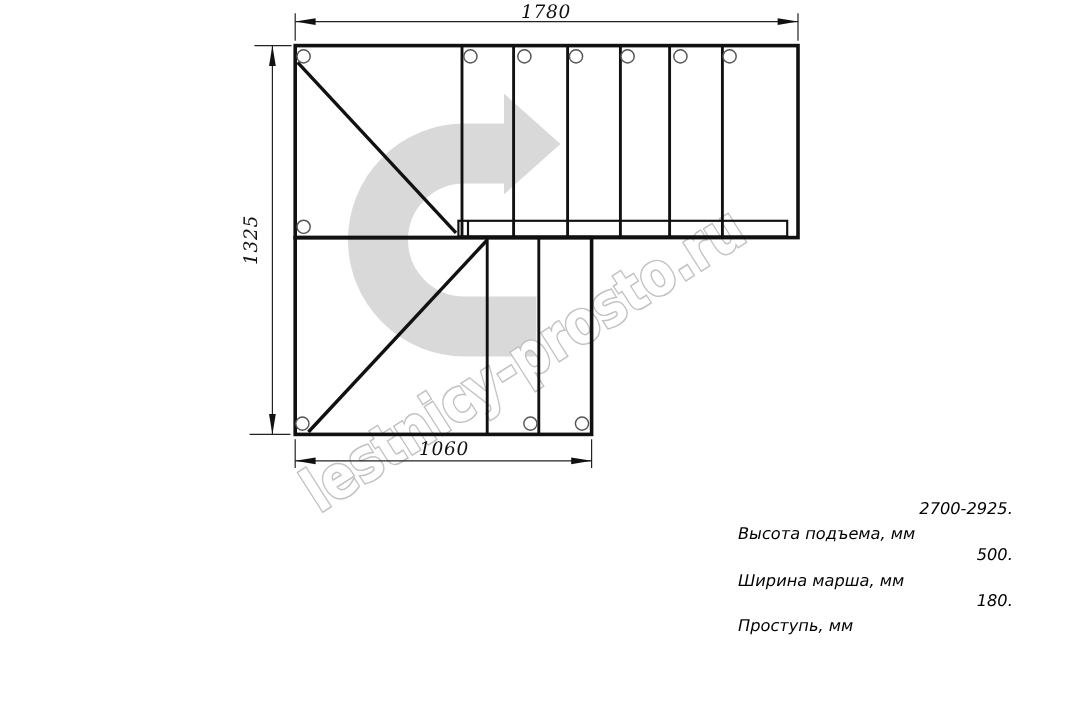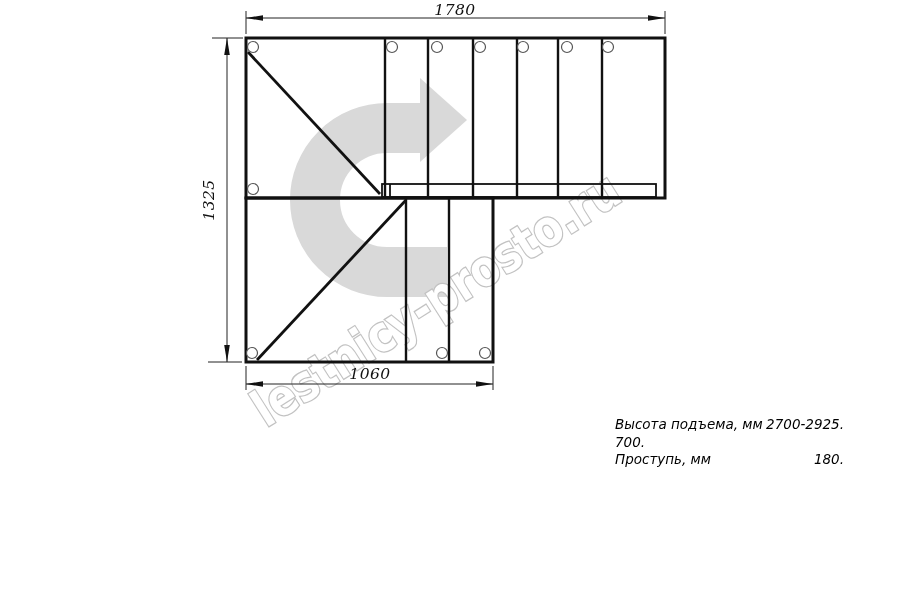--- a/index.html
+++ b/index.html
@@ -19,21 +19,21 @@
     font-family:"DejaVu Sans",sans-serif;
     font-weight:bold;
     font-size:50px;
     paint-order:stroke;
   }
   .specs{
     position:absolute;left:615px;top:416px;width:229px;
     font-style:italic;font-size:13.5px;line-height:17.6px;color:#000;
   }
   .spec-row{display:flex;justify-content:space-between;}
-  .spec-label{white-space:nowrap;}
+  .spec-label{white-space:nowrap;margin-top:21px;}
   .spec-value{text-align:center;white-space:nowrap;}
 </style>
 </head>
 <body>
 
 <div class="stage">
 
   <svg class="drawing-svg" width="900" height="600" viewBox="0 0 900 600">
 
     <g>
@@ -104,21 +104,22 @@
     <text class="dim-text" x="214" y="200" text-anchor="middle" transform="rotate(-90 214 200)">1325</text>
     <text class="dim-text" x="370" y="379" text-anchor="middle">1060</text>
   </svg>
 
   <div class="specs">
     <div class="spec-row">
       <span class="spec-label">Высота подъема, мм</span>
       <span class="spec-value">2700-2925.</span>
     </div>
     <div class="spec-row">
-      <span class="spec-value">700.</span>
+      <span class="spec-label">Ширина марша, мм</span>
+      <span class="spec-value">500.</span>
     </div>
     <div class="spec-row">
       <span class="spec-label">Проступь, мм</span>
       <span class="spec-value">180.</span>
     </div>
   </div>
 
 </div>
 
 </body></html>

